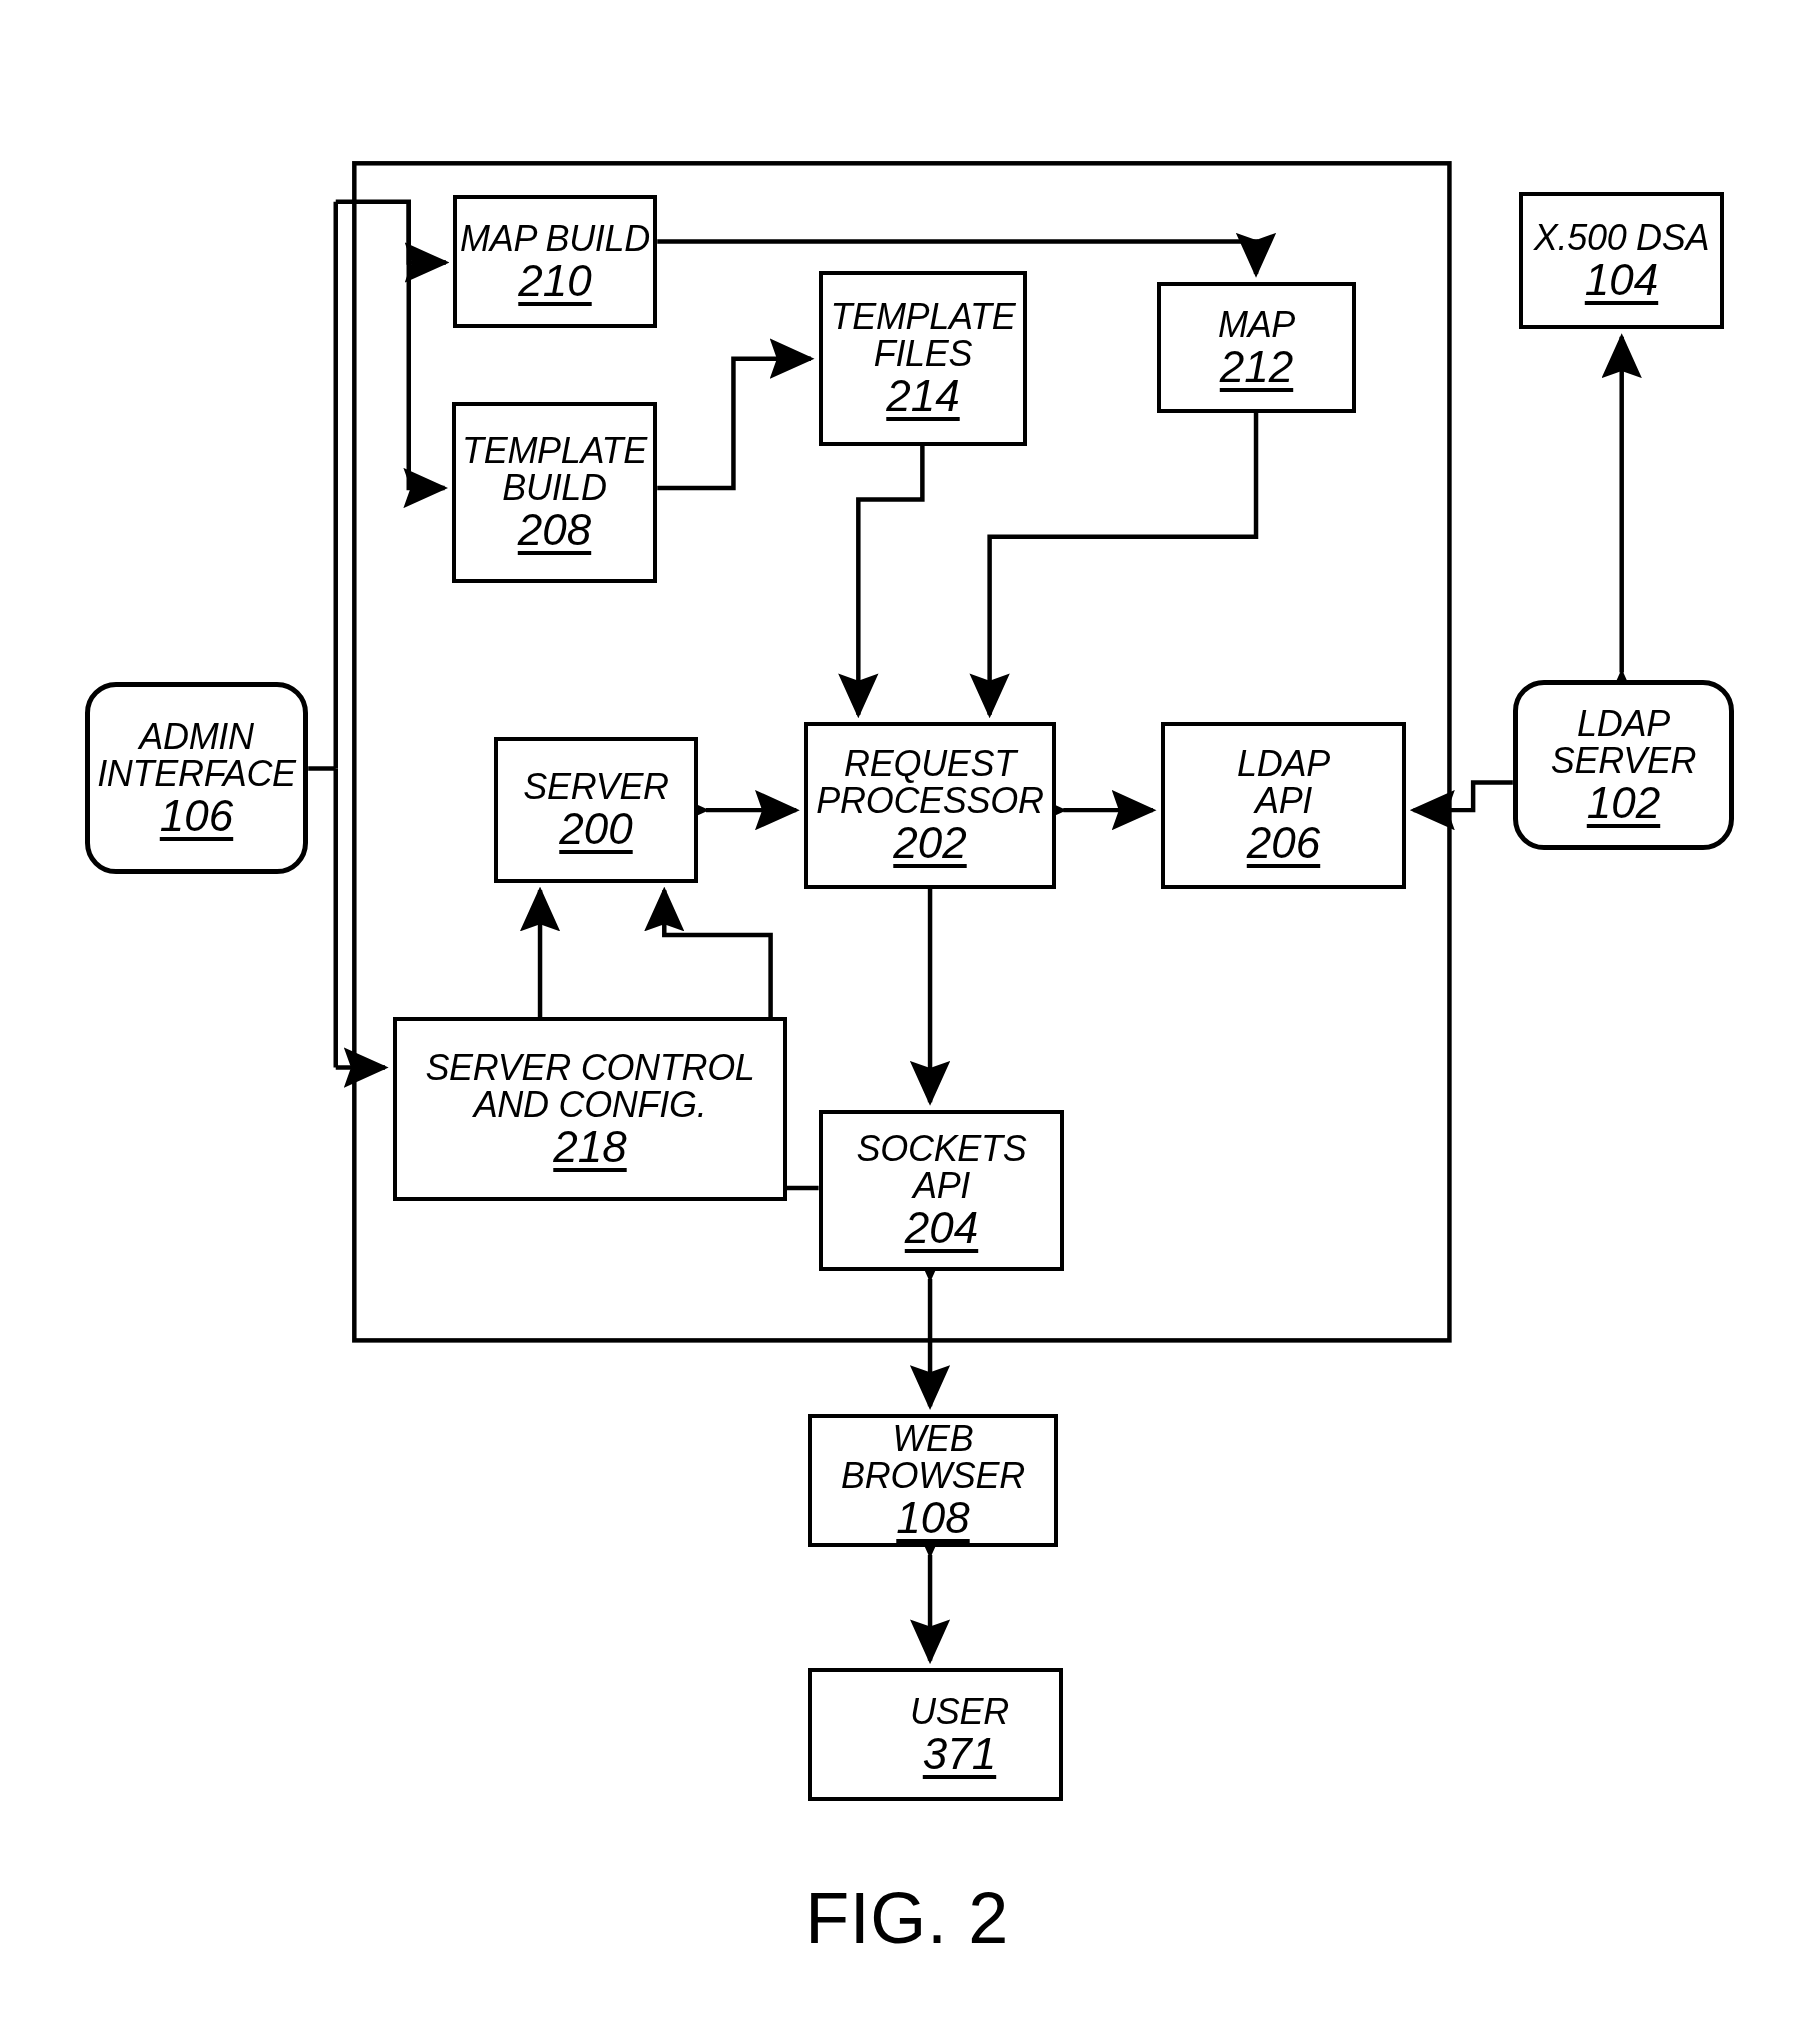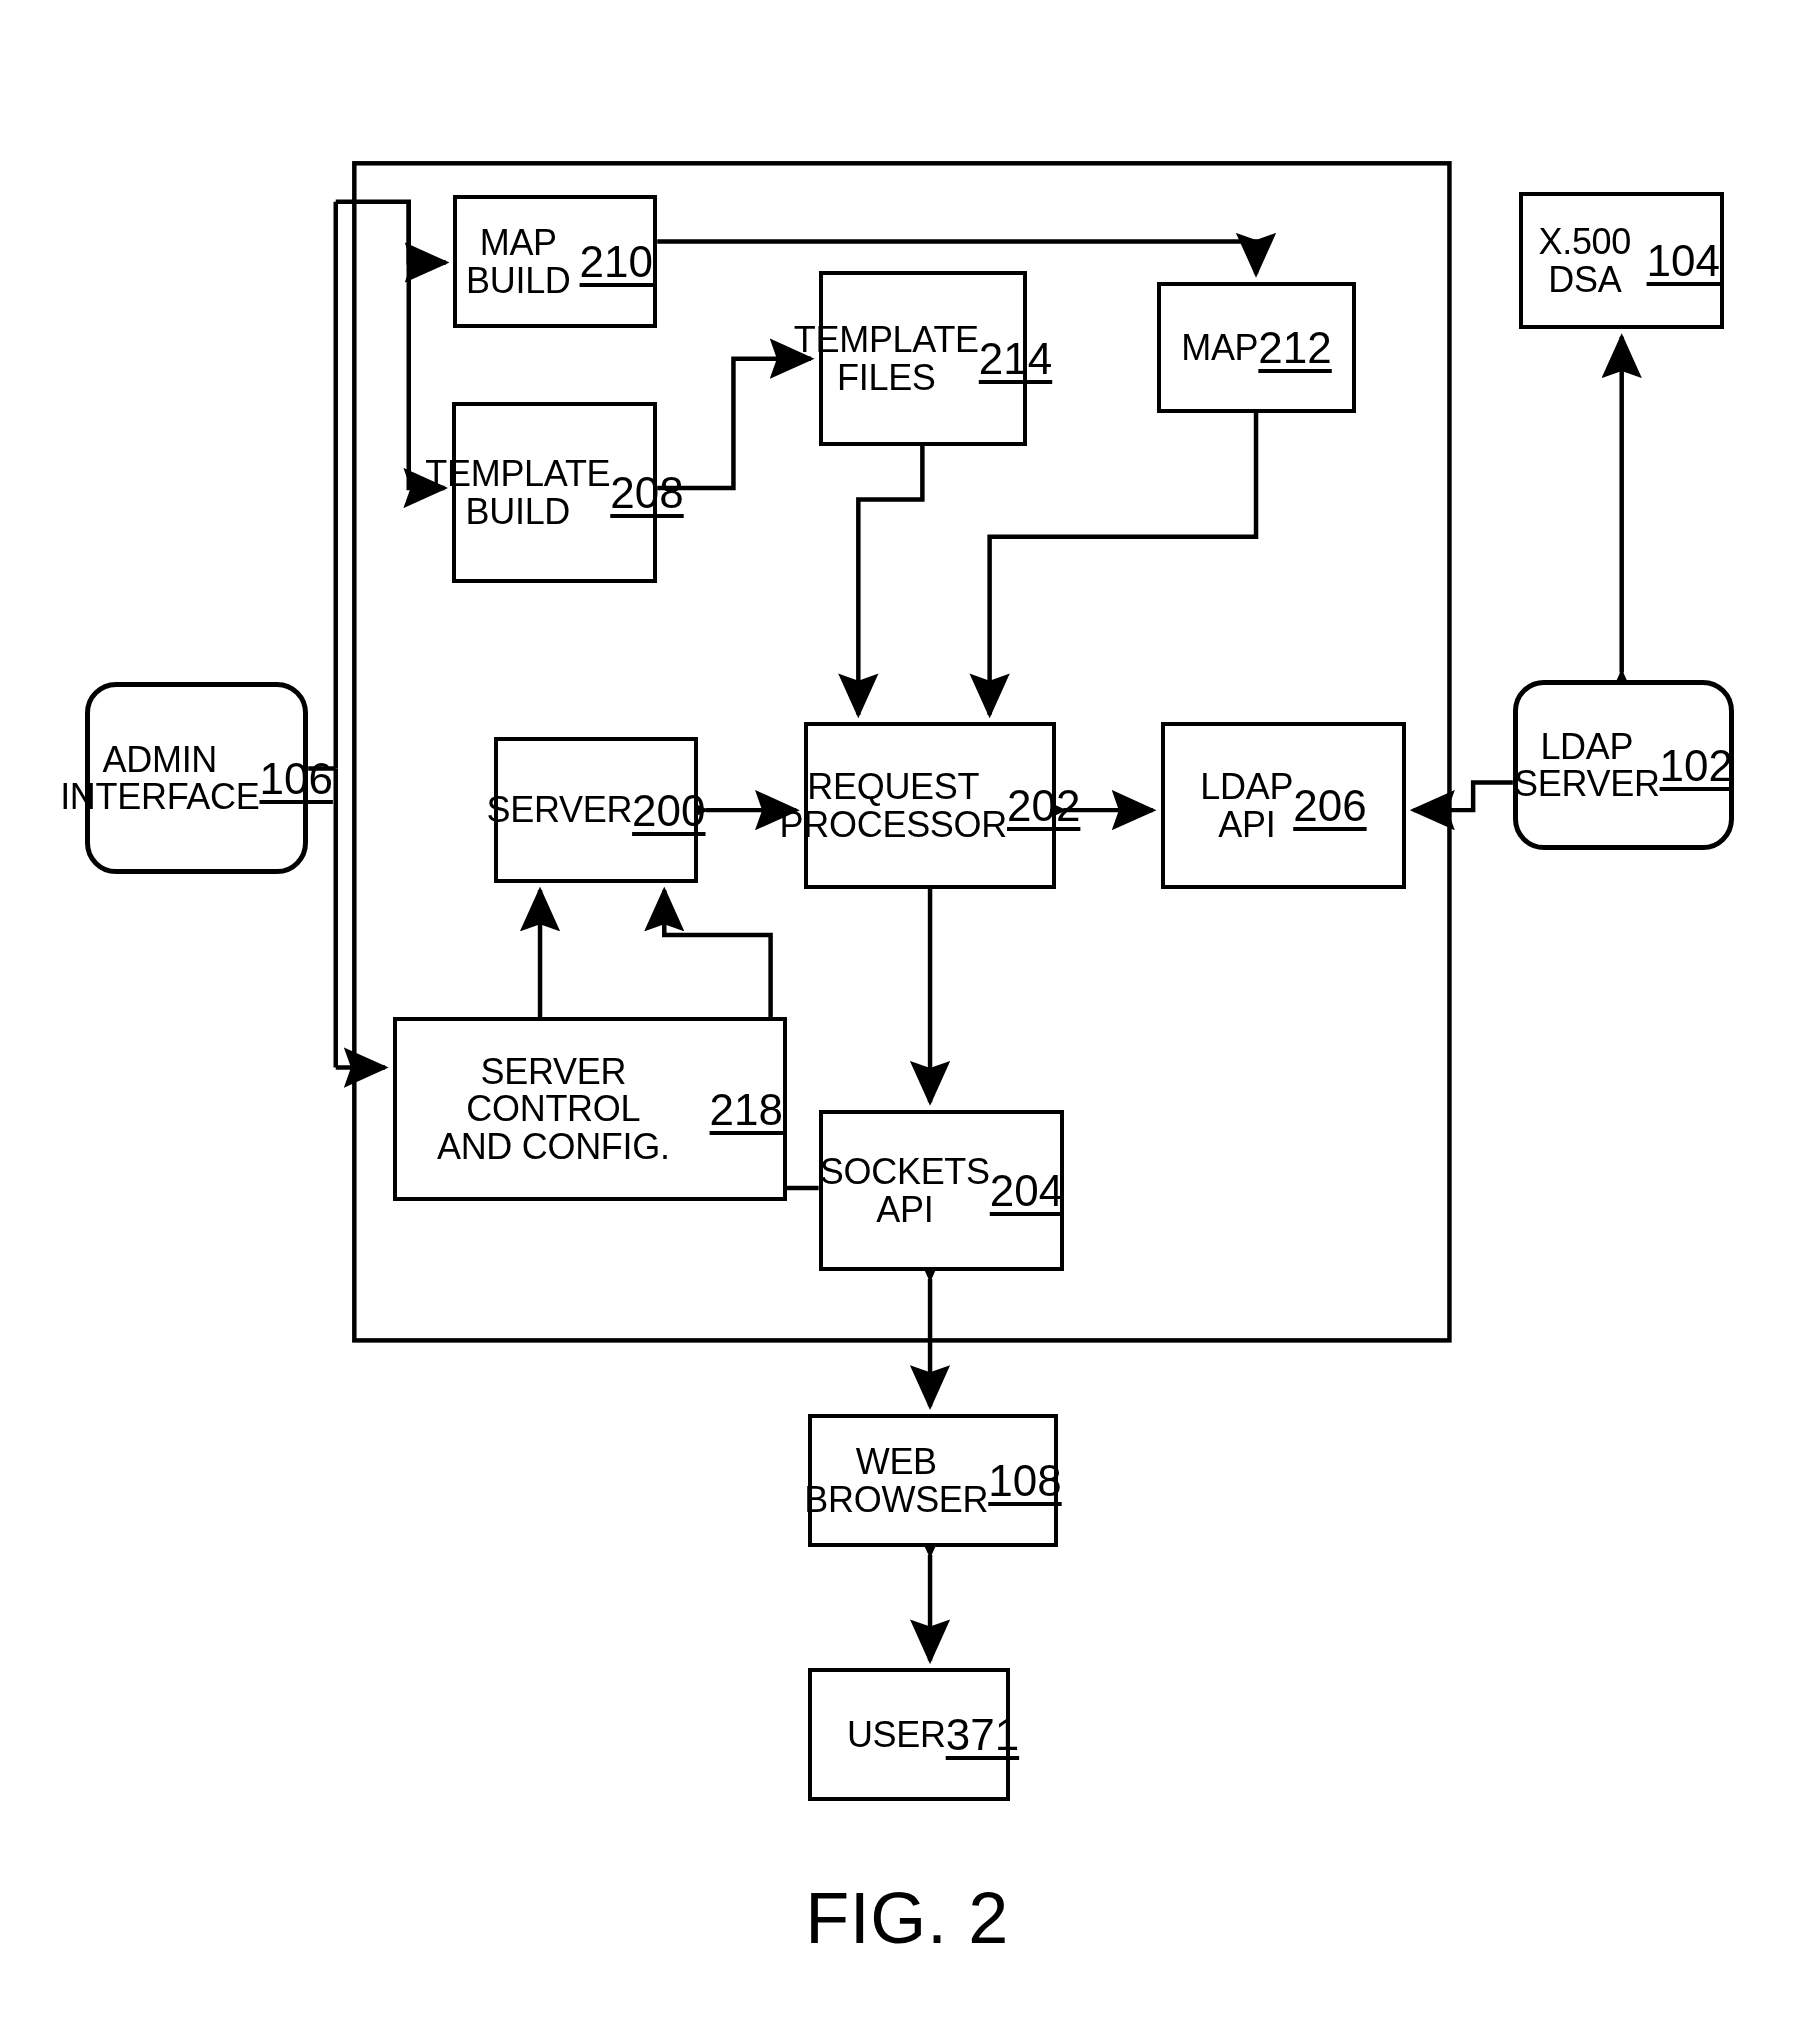--- a/index.html
+++ b/index.html
@@ -1,23 +1,23 @@
 <!DOCTYPE html>
 <html style="font-size:10.2px"><head>
 <meta charset="utf-8">
 <style>
   html,body{margin:0;padding:0;background:#ffffff;}
   body{width:1814px;height:2025px;position:relative;overflow:hidden;
        font-family:"Liberation Sans", sans-serif;color:#000;}
   #stage{position:absolute;left:0;top:0;width:1814px;height:2025px;}
   svg#wires{position:absolute;left:0;top:0;width:1814px;height:2025px;}
   .node{position:absolute;box-sizing:border-box;background:#fff;
-        border:4.5px solid #000;display:flex;flex-direction:row;
+        border:4.5px solid #000;display:flex;flex-direction:column;
         align-items:center;justify-content:center;text-align:center;
-        line-height:1.03;}
+        line-height:1.03;font-style:italic;}
   .node.round{border-radius:31px;border-width:5.1px;}
   .ttl{font-size:36px;letter-spacing:-0.3px;white-space:pre-line;}
   .num{font-size:44px;margin-top:1px;text-decoration:underline;
        text-underline-offset:5.8px;text-decoration-thickness:3.8px;}
   #figlabel{position:absolute;left:0;top:1877px;width:1814px;
             text-align:center;font-size:72px;letter-spacing:0.6px;}
 </style>
 </head>
 <body>
 
@@ -137,21 +137,21 @@
     <div class="ttl">SOCKETS
 API</div>
     <div class="num">204</div>
   </div>
 
   <div class="node" style="left:808px;top:1414px;width:250px;height:133px;">
     <div class="ttl">WEB BROWSER</div>
     <div class="num">108</div>
   </div>
 
-  <div class="node" style="left:808px;top:1668px;width:202px;height:133px;padding-left:48px;">
+  <div class="node" style="left:808px;top:1668px;width:255px;height:133px;padding-left:48px;">
     <div class="ttl">USER</div>
     <div class="num">371</div>
   </div>
 
   <div id="figlabel">FIG. 2</div>
 
 </div>
 
 
 </body></html>

